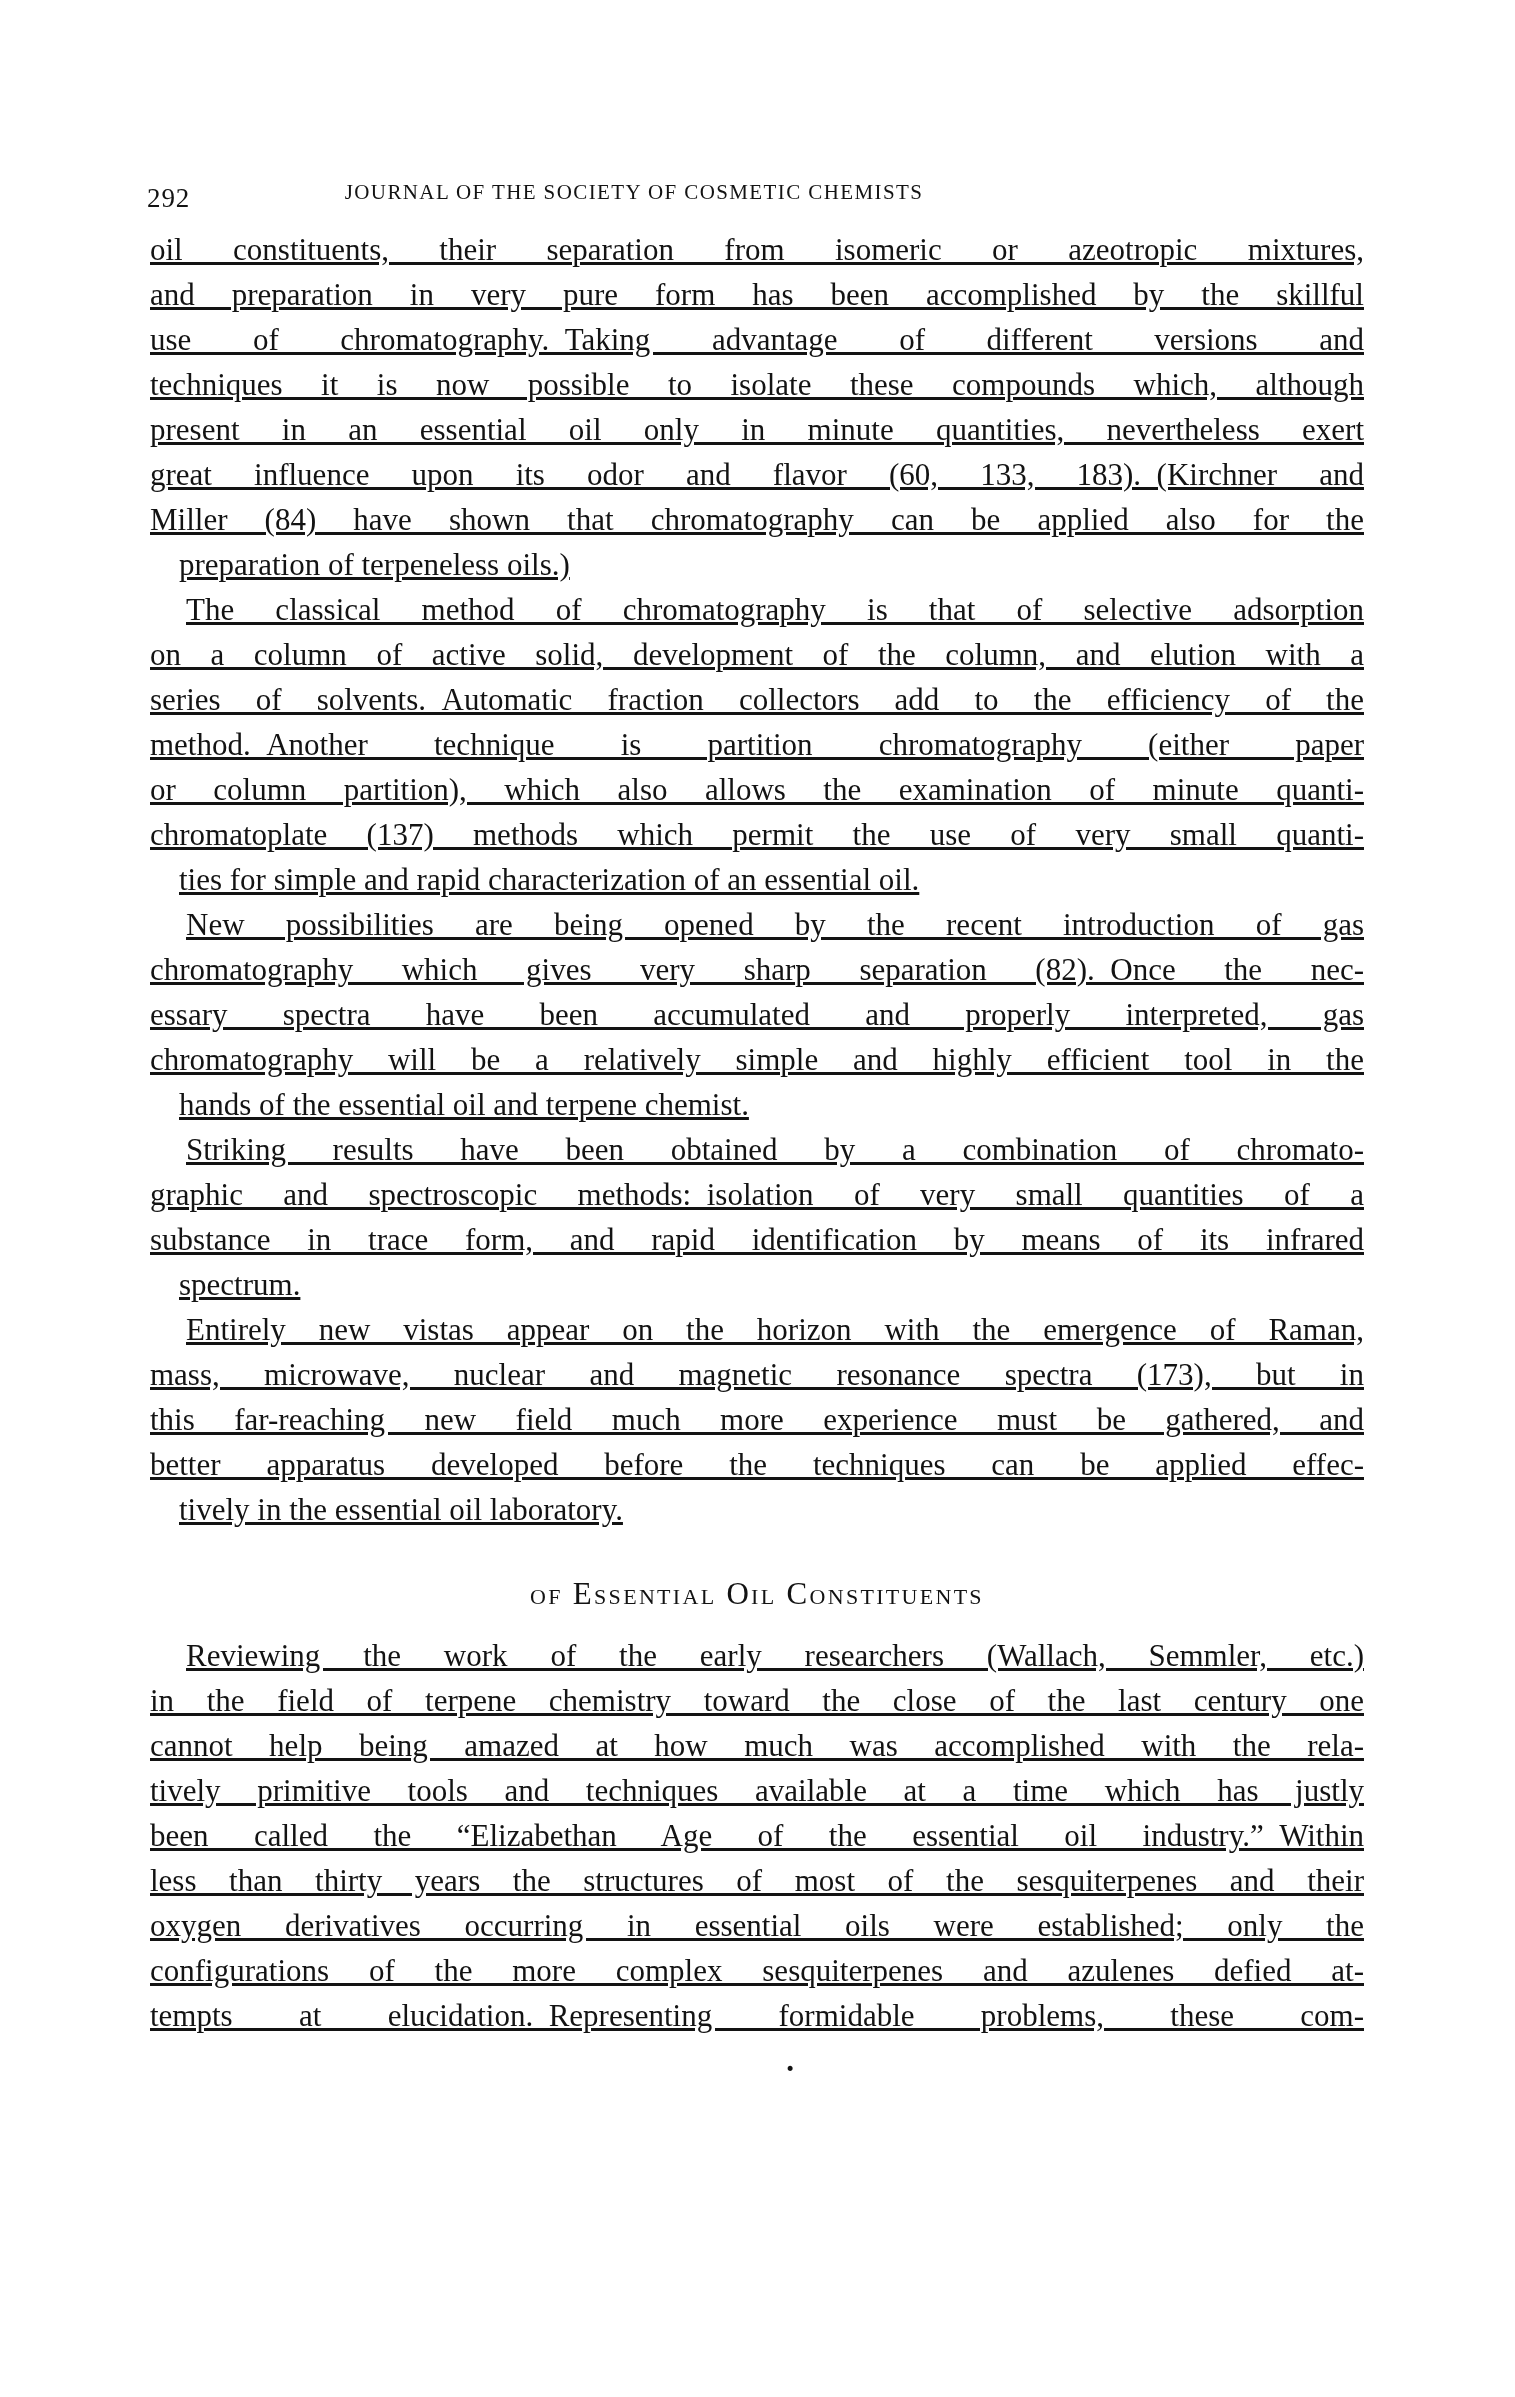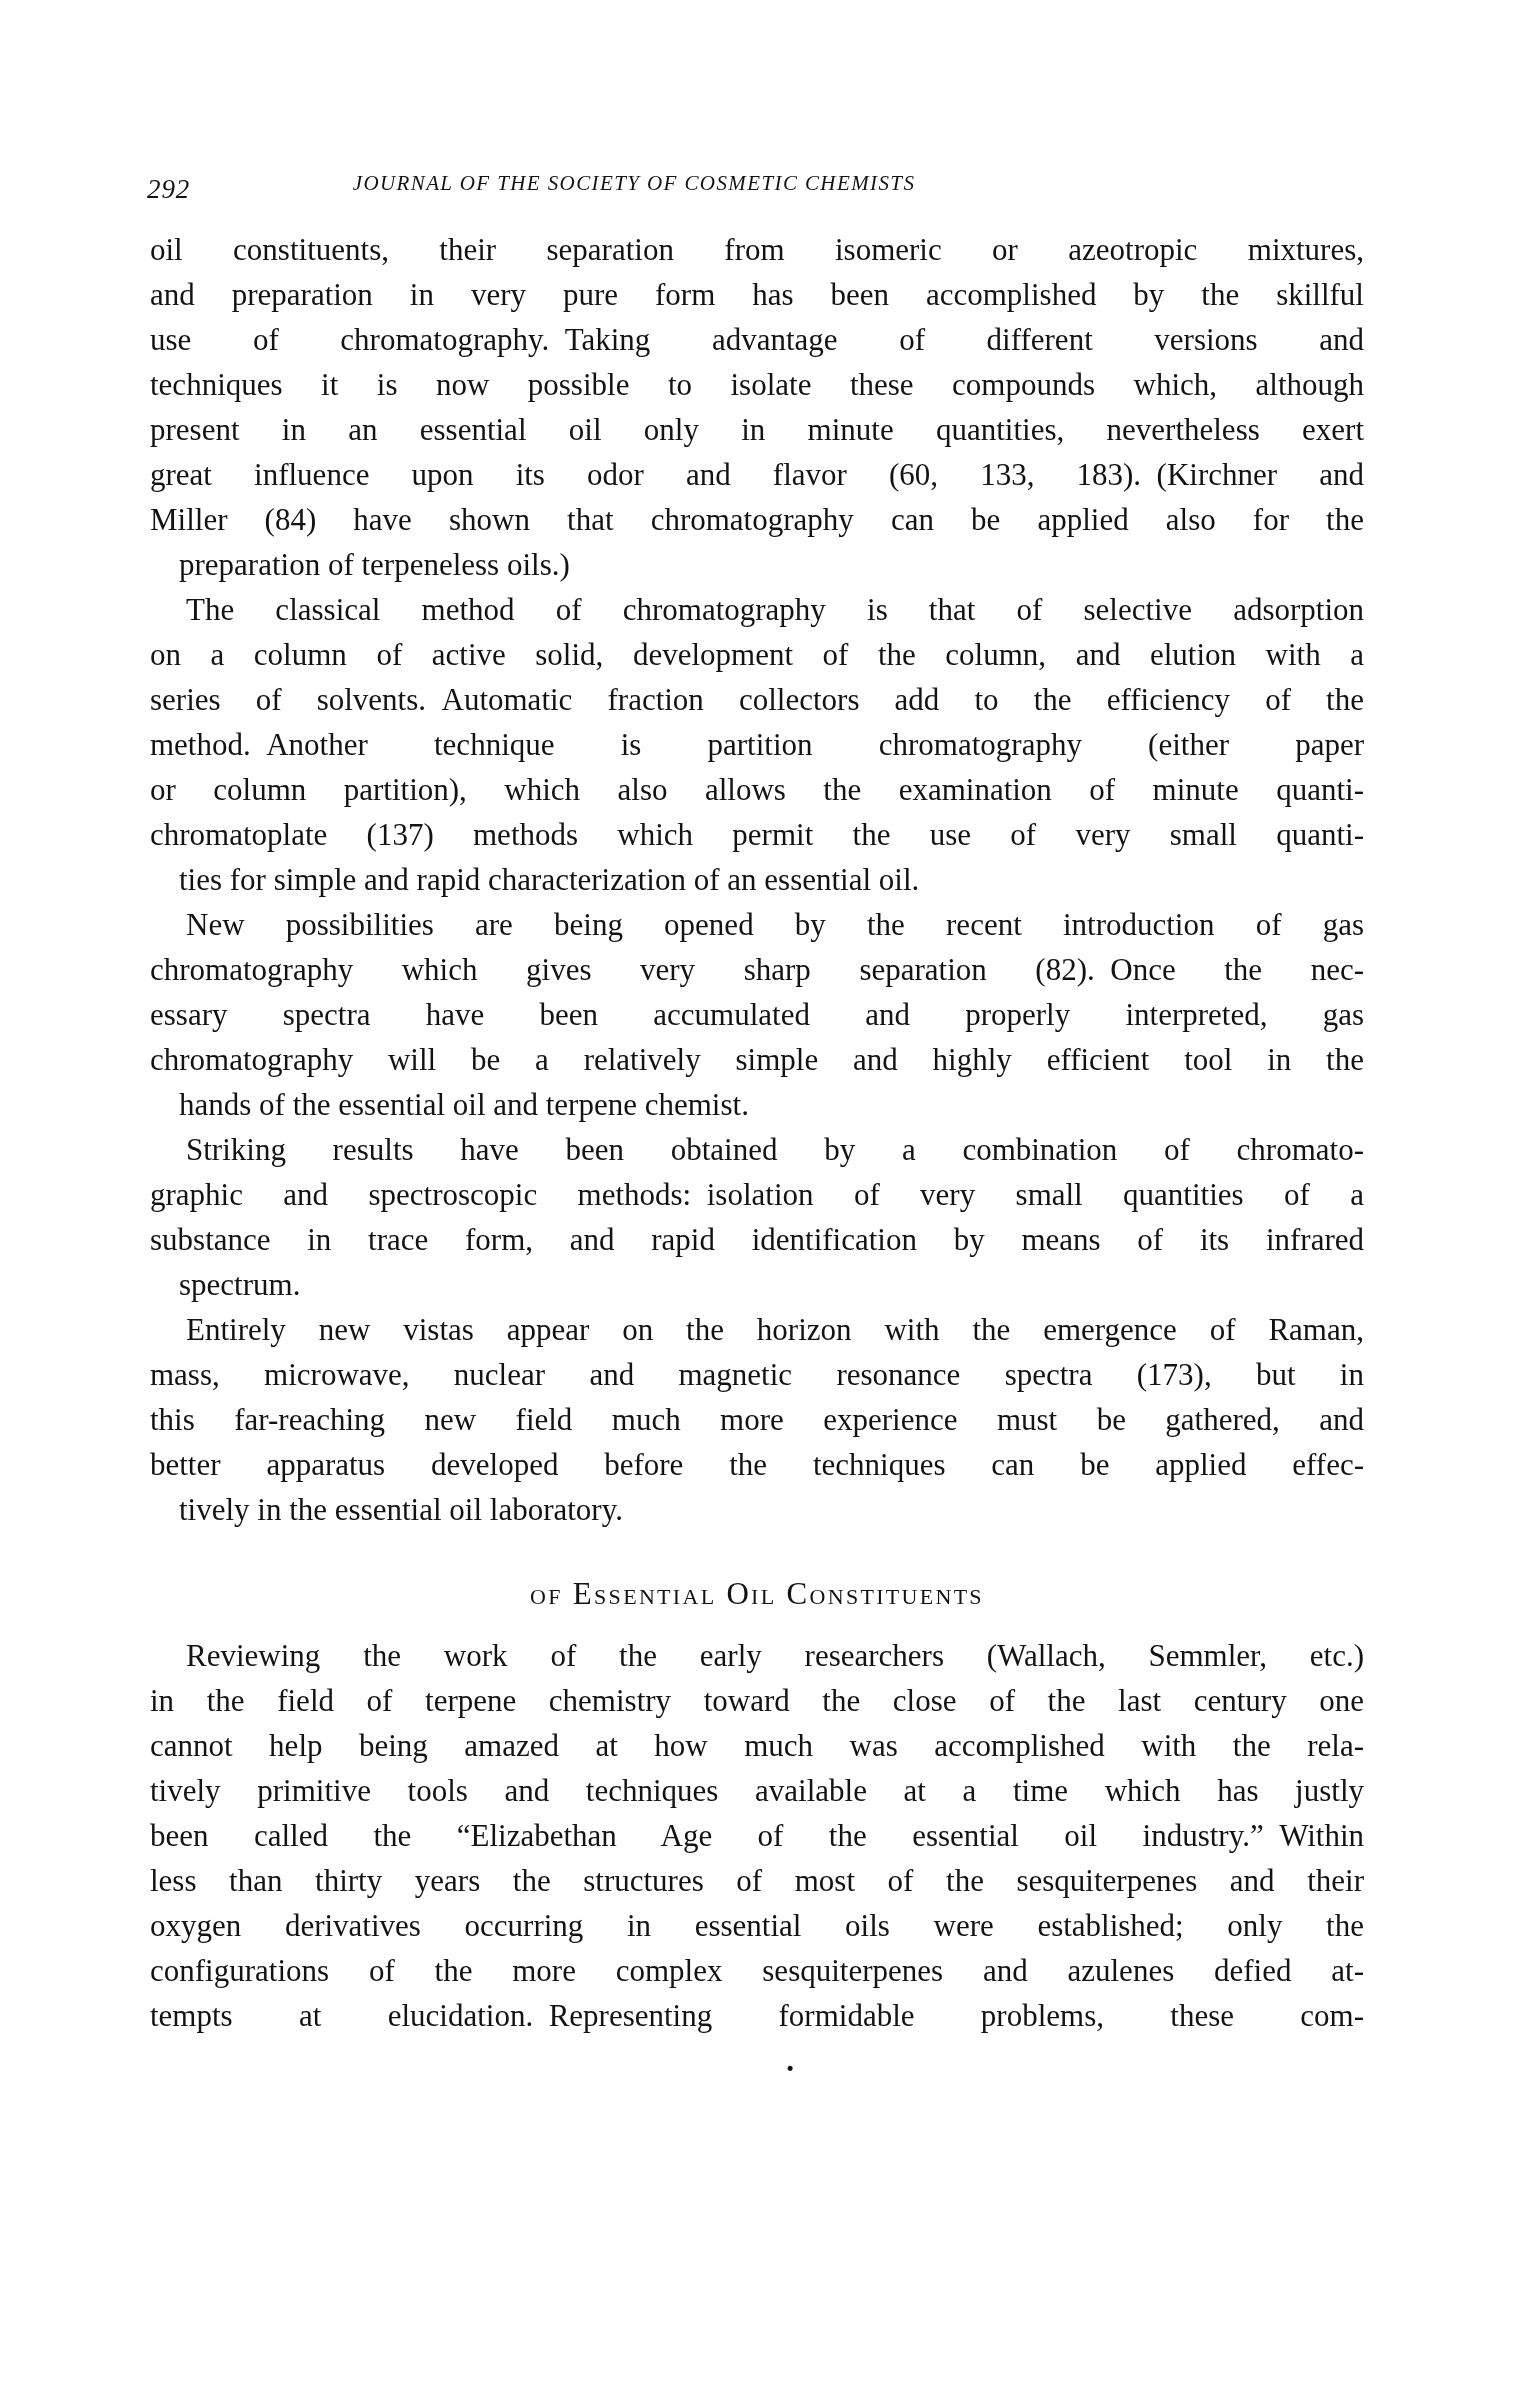--- a/index.html
+++ b/index.html
@@ -8,25 +8,24 @@
     width: 1516px;
     height: 2398px;
     background: #ffffff;
     color: #131313;
     font-family: "Liberation Serif", "DejaVu Serif", serif;
     position: relative;
     overflow: hidden;
   }
   .running-header {
     position: absolute;
-    top: 171px;
+    top: 180px;
     left: 0;
     width: 1268px;
     height: 37px;
-    font-style: italic;
   }
   .page-number {
     position: absolute;
     left: 147px;
     top: 2.8px;
     font-size: 27px;
     letter-spacing: 0.9px;
   }
   .running-head {
     text-align: center;
@@ -38,20 +37,21 @@
     top: 227px;
     left: 150px;
     width: 1214px;
     font-size: 31px;
   }
   .para { margin: 0; }
   .line {
     line-height: 45px;
     text-align: justify;
     text-align-last: justify;
+    text-decoration: underline;
   }
   .line-end {
     text-align-last: left;
     margin-left: 29px;
   }
   .para.indented .line:first-child {
     text-indent: 36px;
   }
   .section-heading {
     margin: 39px 0 17px 0;

